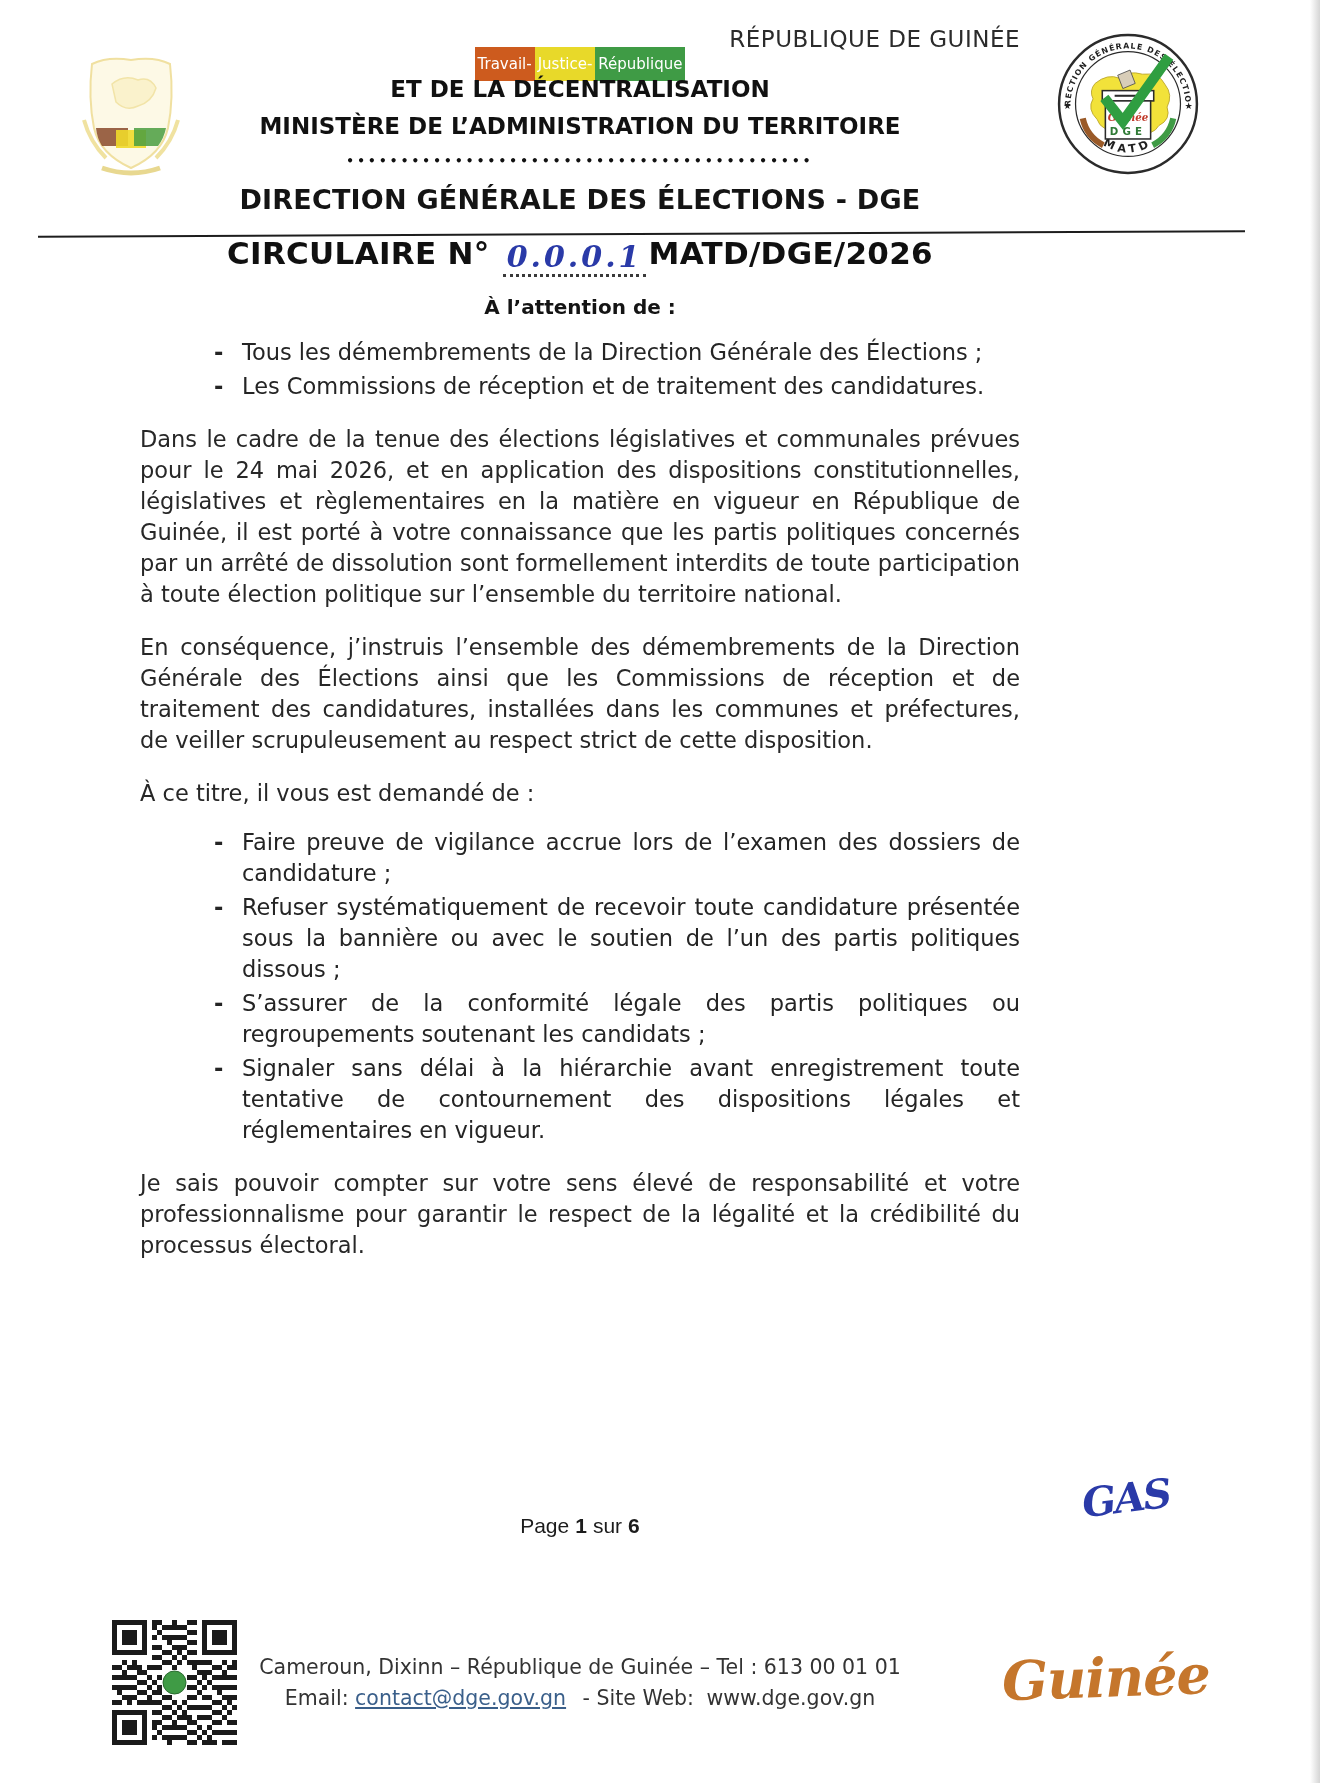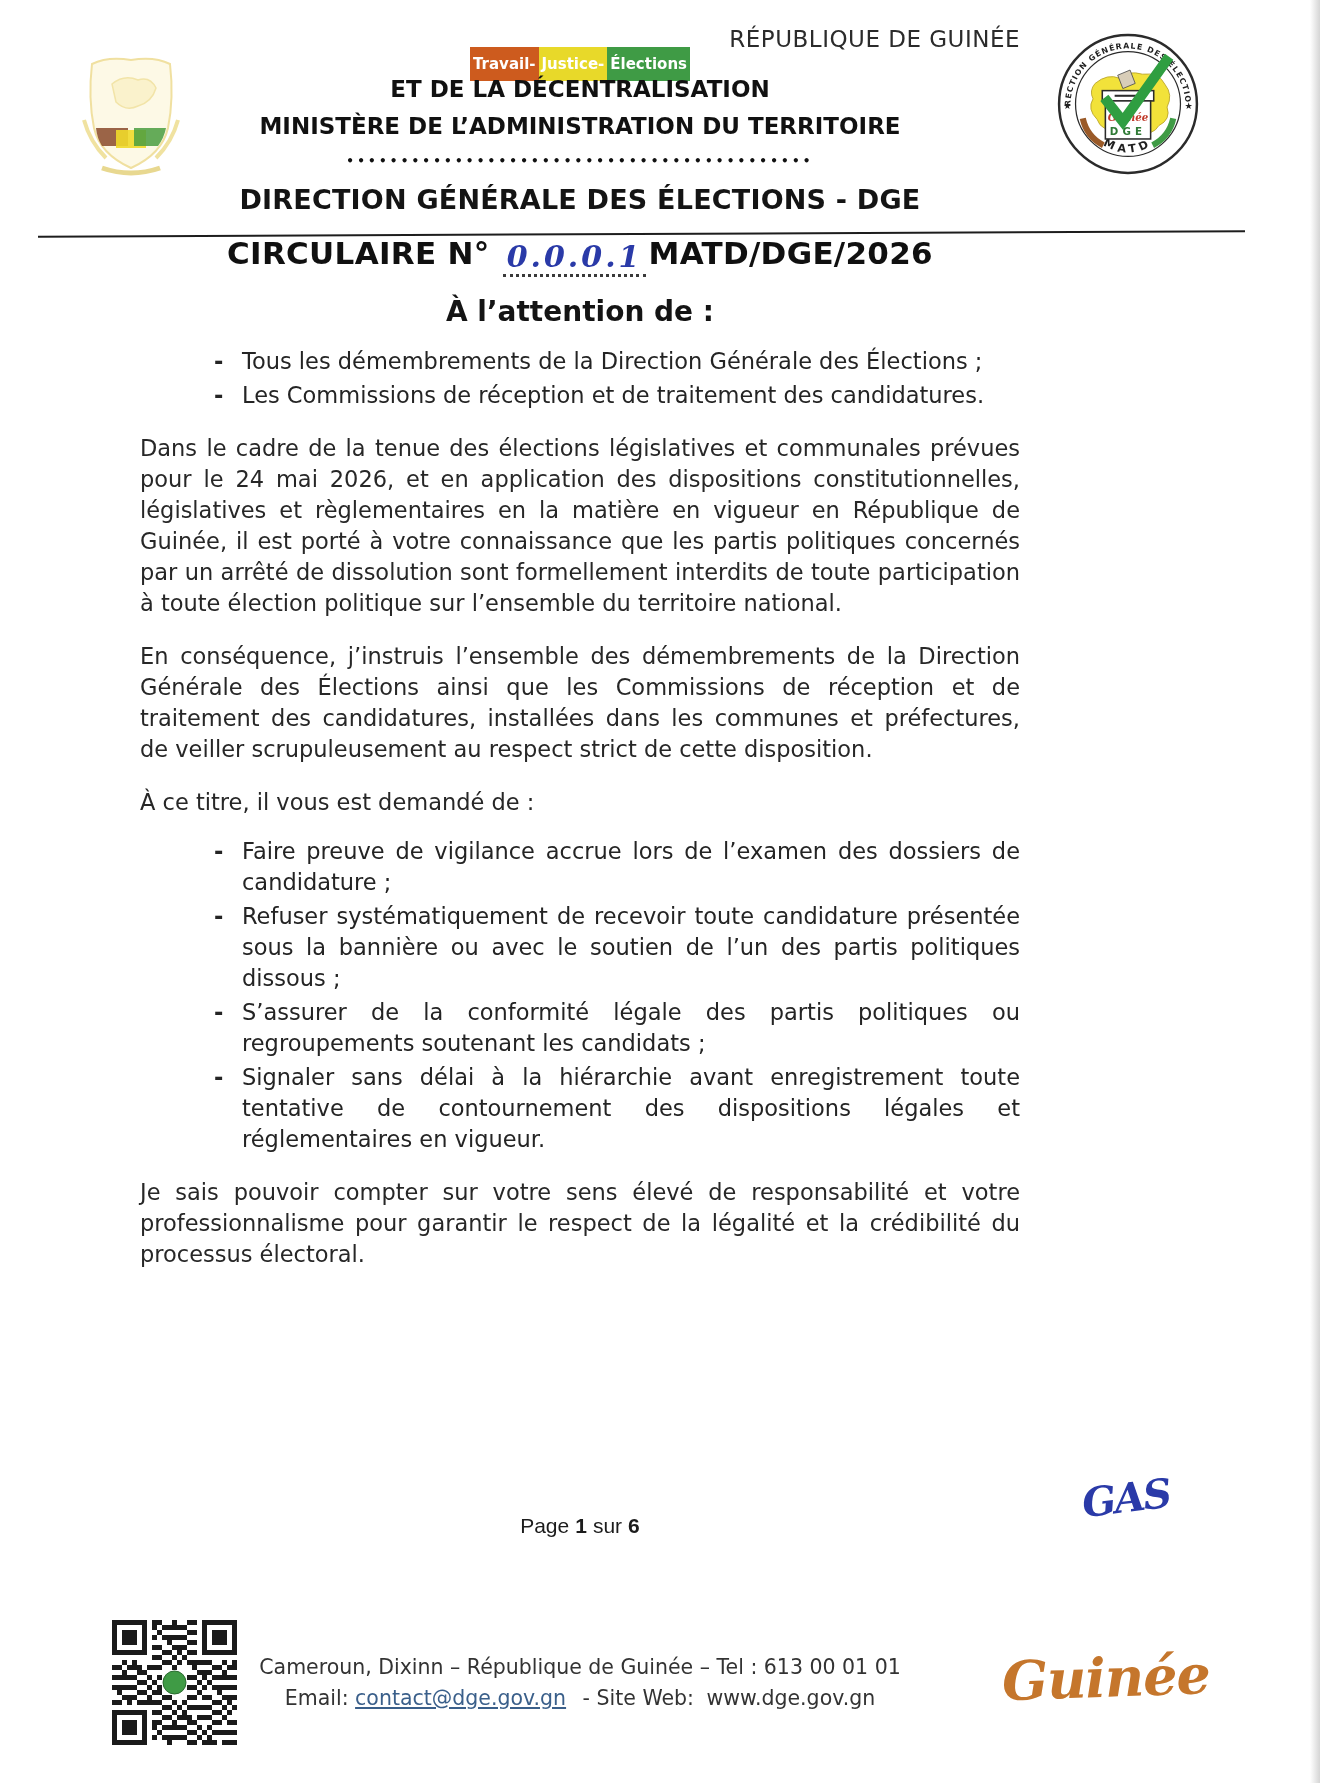--- a/index.html
+++ b/index.html
@@ -7,38 +7,38 @@
     position:relative;width:1320px;height:1783px;background:#ffffff;overflow:hidden;
     font-family:"DejaVu Sans","Liberation Sans",sans-serif;color:#222;
   }
   .content{position:absolute;left:140px;top:0;width:880px;}
 
   
   .coat-of-arms{position:absolute;left:72px;top:50px;width:118px;height:138px;}
   .dge-seal{position:absolute;left:1056px;top:32px;width:144px;height:144px;}
   .republic{margin-top:26px;text-align:right;font-size:23px;letter-spacing:.5px;color:#2b2b2b;font-weight:400;}
   .motto{text-align:center;font-size:15px;margin-top:2px;line-height:20px;}
-  .motto span{color:#fff;padding:8px 3px;font-weight:700;}
+  .motto span{color:#fff;padding:8px 3px;font-weight:400;}
   .motto-travail{background:#cd5b1e;}
   .motto-justice{background:#e8d929;}
   .motto-solidarite{background:#3f9b45;}
   .ministry{text-align:center;font-weight:700;font-size:23px;line-height:31px;color:#111;}
   .ministry.first{margin-top:6px;}
   .dotted-sep{text-align:center;margin-top:12px;font-size:12px;letter-spacing:3.2px;font-weight:700;color:#111;white-space:nowrap;overflow:hidden;}
   .direction-title{text-align:center;font-weight:700;font-size:27px;margin-top:16px;color:#141414;letter-spacing:.2px;}
   .header-rule{position:absolute;left:38px;top:233px;width:1207px;height:2px;background:#1d1d1d;transform:rotate(-.25deg);}
 
   
   .circ-title{text-align:center;font-weight:700;font-size:31px;margin-top:20px;color:#101010;letter-spacing:.3px;}
   .handwritten-number{
     font-family:"DejaVu Serif",serif;font-style:italic;font-weight:700;
     color:#2a3aa8;font-size:30px;letter-spacing:3px;
     border-bottom:3px dotted #3a3a3a;padding:0 4px;margin:0 2px;display:inline-block;transform:translateY(3px);
   }
-  .attention-heading{text-align:center;font-weight:700;font-size:28px;margin-top:20px;color:#141414;}
+  .attention-heading{text-align:center;font-weight:700;font-size:20px;margin-top:20px;color:#141414;}
 
   
   .dash-list{list-style:none;margin:18px 0 0 0;padding:0 0 0 74px;}
   .dash-list li{display:flex;font-size:22.5px;line-height:31px;margin:0 0 3px 0;color:#242424;}
   .dash-list .dash{width:28px;flex:0 0 28px;font-weight:700;}
   .dash-list.justified li > span:last-child{flex:1;text-align:justify;}
 
   
   .objet-line{margin:26px 0 0 0;font-weight:700;font-size:22.5px;line-height:31px;color:#151515;}
   .body-par{margin:22px 0 0 0;font-size:22.5px;line-height:31px;text-align:justify;color:#272727;}
@@ -109,21 +109,21 @@
       <rect x="48" y="67" width="44" height="37" fill="#ffffff" stroke="#2b2b2b" stroke-width="1.5"></rect>
       <text x="70" y="87" font-size="10" font-family="DejaVu Serif,serif" font-style="italic" font-weight="bold" fill="#c03a2a" text-anchor="middle">Guinée</text>
       <text x="70" y="100" font-size="10" font-weight="bold" letter-spacing="4" fill="#2f7a35" text-anchor="middle">DGE</text>
       <path d="M 47 64 L 65 87 L 110 24" fill="none" stroke="#2f9e41" stroke-width="10"></path>
     </svg>
   </div>
 
   <div class="content">
     <div class="republic">RÉPUBLIQUE DE GUINÉE</div>
     <div class="motto">
-      <span class="motto-travail">Travail-</span><span class="motto-justice">Justice-</span><span class="motto-solidarite">Élections</span>
+      <span class="motto-travail">Travail-</span><span class="motto-justice">Justice-</span><span class="motto-solidarite">République</span>
     </div>
     <div class="ministry">ET DE LA DÉCENTRALISATION</div>
     <div class="ministry first">MINISTÈRE DE L’ADMINISTRATION DU TERRITOIRE</div>
     <div class="dotted-sep">•••••••••••••••••••••••••••••••••••••••••••</div>
     <div class="direction-title">DIRECTION GÉNÉRALE DES ÉLECTIONS - DGE</div>
 
     <h1 class="circ-title">
       <span>CIRCULAIRE N°</span>
       <span class="handwritten-number">0.0.0.1</span><span>MATD/DGE/2026</span>
     </h1>

